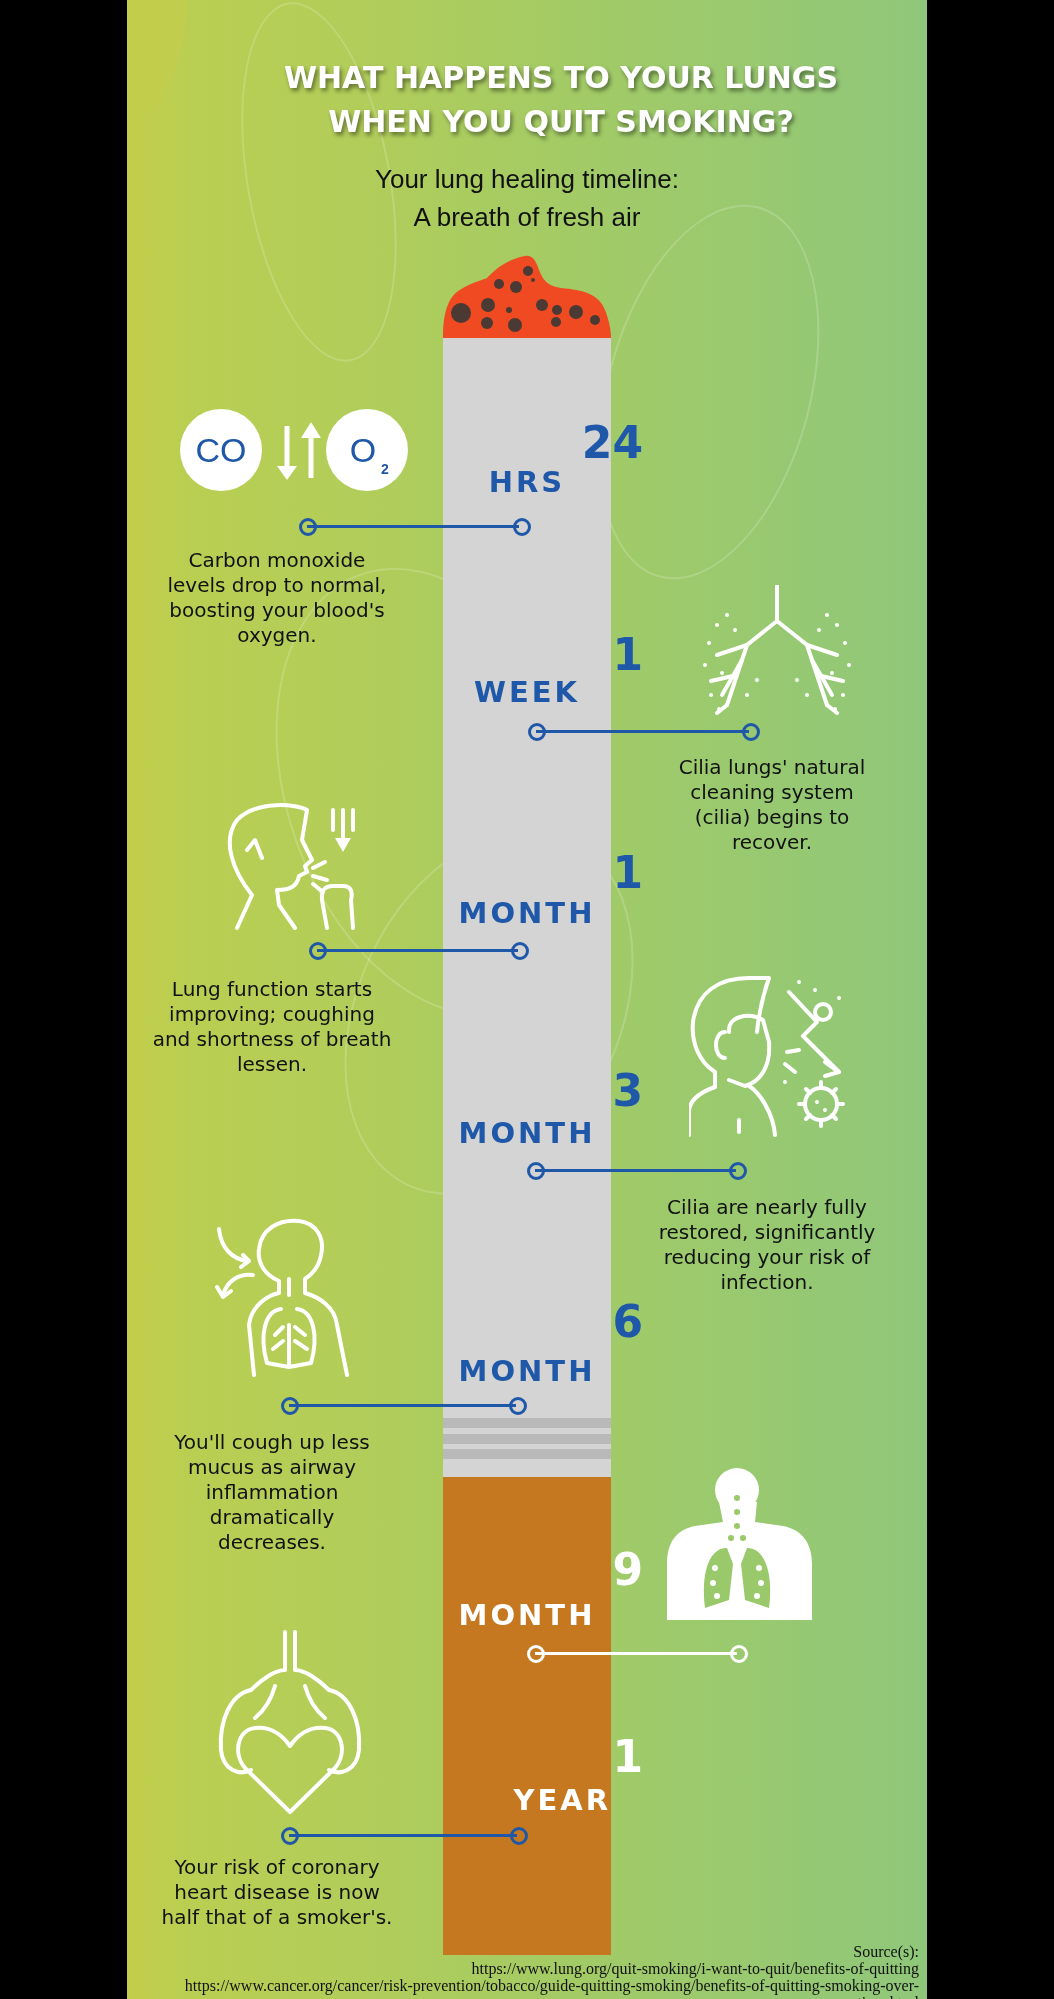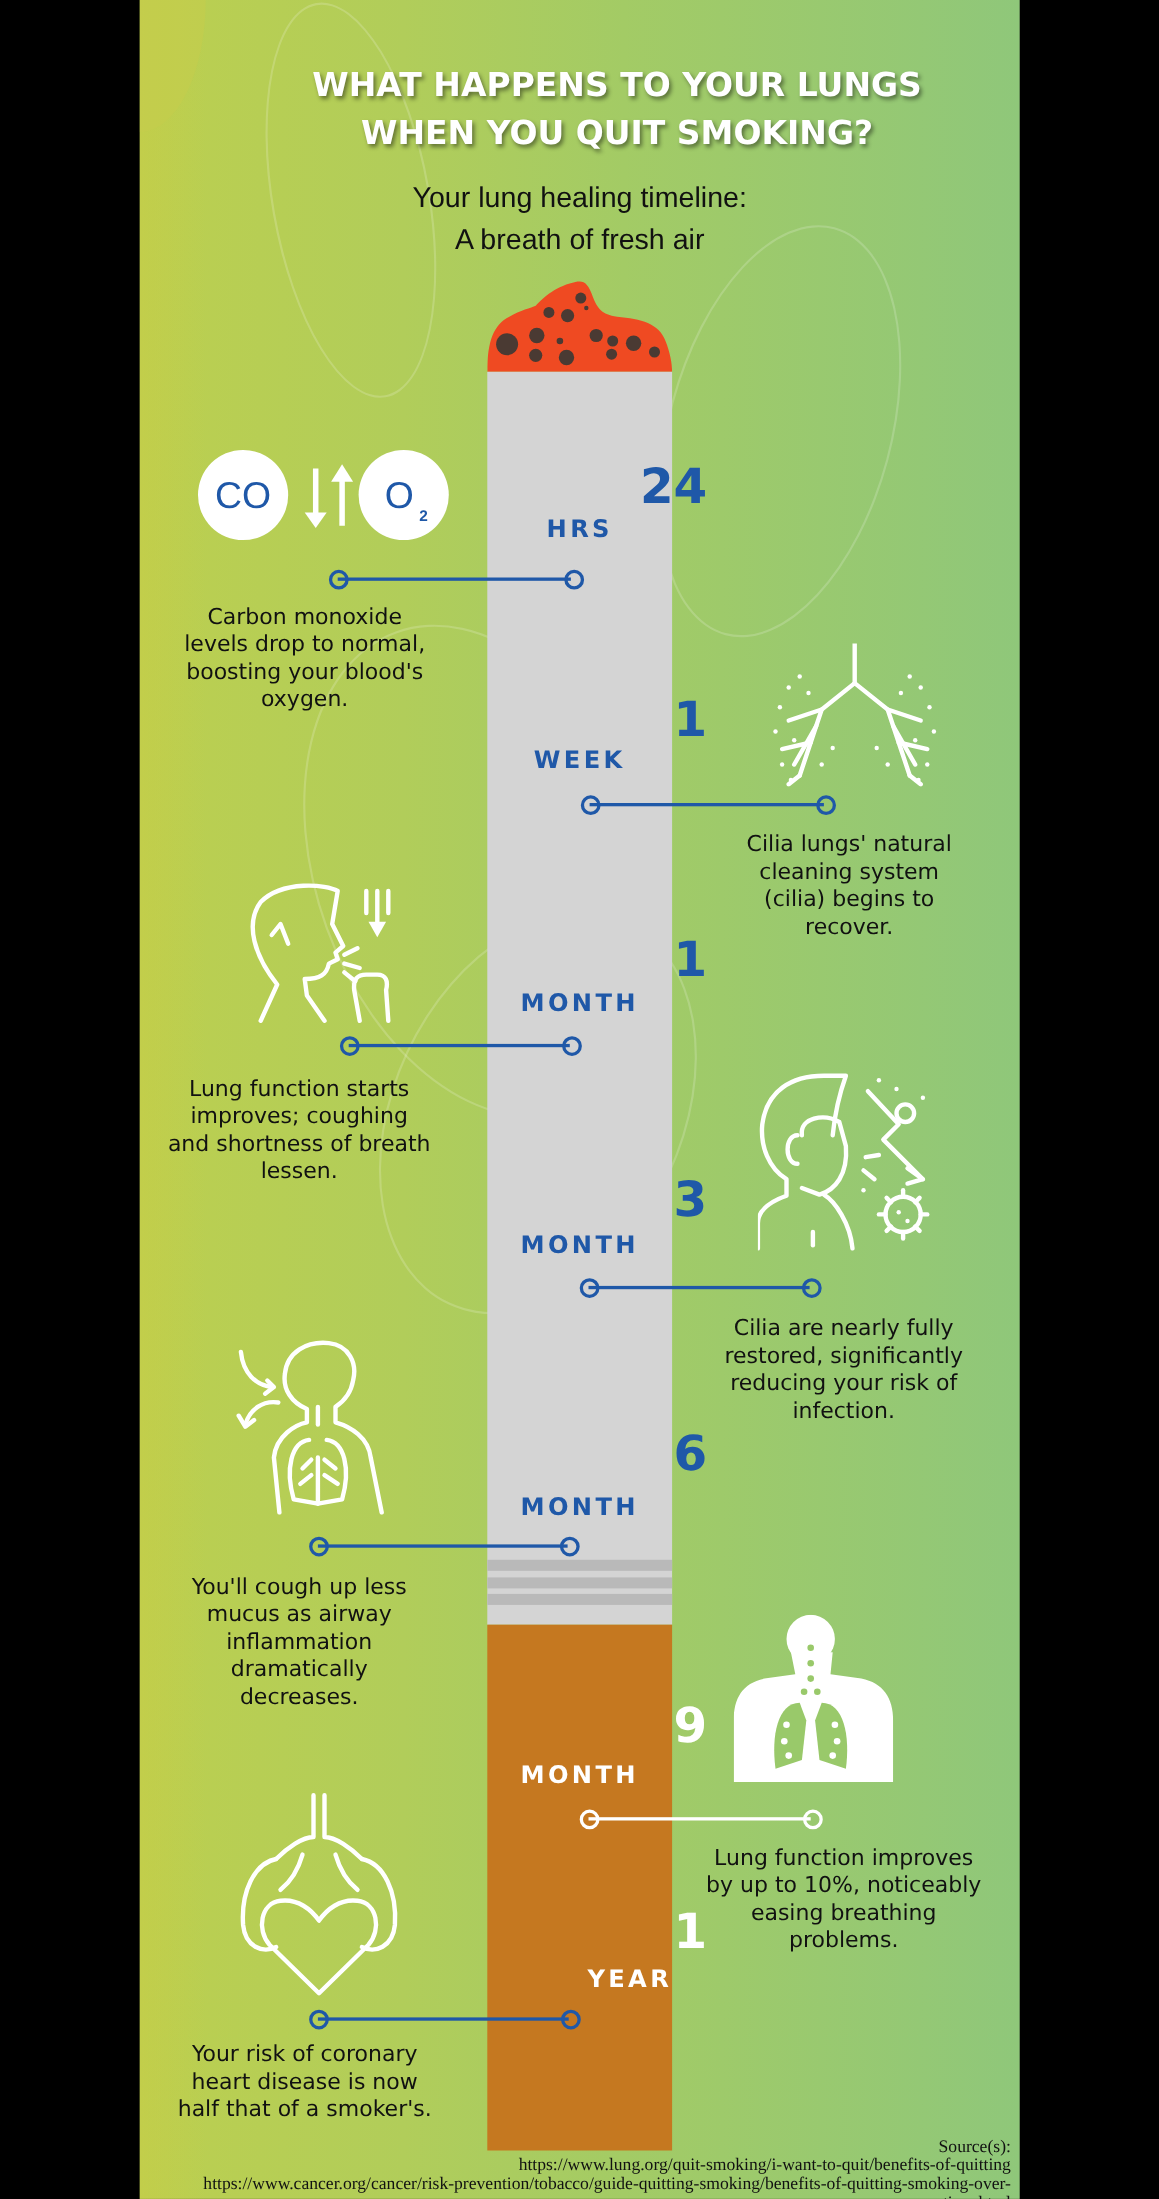--- a/index.html
+++ b/index.html
@@ -10,21 +10,21 @@
   .corner { position:absolute; left:0; top:0; width:60px; height:120px; background:#c4cd4d; border-bottom-right-radius:60px 120px; opacity:.6; }
   .smoke { position:absolute; border-radius:50%; border:2px solid rgba(255,255,255,0.18); }
   .title { position:absolute; left:0; width:868px; text-align:center; color:#fff; font-family:"DejaVu Sans", sans-serif; font-weight:bold; font-size:30px; letter-spacing:0px; text-shadow:2px 3px 4px rgba(0,0,0,0.45); line-height:44px; top:56px; }
   .subtitle { position:absolute; left:0; width:800px; text-align:center; color:#111; font-family:"Liberation Sans", sans-serif; font-size:26px; line-height:38px; top:160px; }
   .cig { position:absolute; left:316px; width:168px; }
   .cig-white { top:338px; height:1139px; background:#d4d4d4; }
   .stripe { position:absolute; left:316px; width:168px; height:10px; background:#b9b9b9; }
   .cig-filter { top:1477px; height:478px; background:#c57820; }
   .ember { position:absolute; left:316px; top:250px; width:168px; height:90px; }
   .num { position:absolute; left:316px; width:200px; text-align:right; font-family:"DejaVu Sans", sans-serif; font-weight:700; font-size:44px; line-height:44px; color:#1f58a8; }
-  .unit { position:absolute; left:316px; width:168px; text-align:center; font-family:"DejaVu Sans", sans-serif; font-weight:bold; font-size:22px; letter-spacing:3px; color:#1f58a8; line-height:30px; }
+  .unit { position:absolute; left:316px; width:168px; text-align:center; font-family:"DejaVu Sans", sans-serif; font-weight:bold; font-size:29px; letter-spacing:3px; color:#1f58a8; line-height:30px; }
   .on-orange { color:#fff; }
   .conn { position:absolute; height:3px; background:#1f58a8; }
   .dot { position:absolute; width:12px; height:12px; border:3px solid #1f58a8; border-radius:50%; background:transparent; }
   .conn.w { background:#fff; } .dot.w { border-color:#fff; }
   .desc { position:absolute; text-align:center; color:#111; font-family:"DejaVu Sans", sans-serif; font-size:20px; line-height:25px; }
   .icon { position:absolute; }
   .sources { position:absolute; right:8px; top:1943px; text-align:right; color:#111; font-family:Liberation Serif, serif; font-size:16px; line-height:17px; }
 </style>
 </head>
 <body>
@@ -156,21 +156,21 @@
         <path d="M96 84 L106 92"></path>
       <path d="M110 128 L105 100 C104 90 108 86 116 86 L126 86 C134 86 136 92 134 100 L136 128"></path>
       <line x1="116" y1="10" x2="116" y2="30"></line>
         <line x1="126" y1="10" x2="126" y2="40"></line>
         <line x1="136" y1="10" x2="136" y2="30"></line>
     </g>
     <polygon points="118,38 134,38 126,52" fill="#fff"></polygon>
   </svg>
   <div class="desc" style="left:10px;top:977px;width:270px;">
     <div>Lung function starts</div>
-    <div>improves; coughing</div>
+    <div>improving; coughing</div>
     <div>and shortness of breath</div>
     <div>lessen.</div>
   </div>
 
   <div class="num" style="top:1069px;">3</div>
   <div class="unit" style="top:1118px;">MONTH</div>
   <div class="conn" style="left:408px;top:1169px;width:201px;"></div>
   <div class="dot" style="left:400px;top:1162px;"></div>
   <div class="dot" style="left:602px;top:1162px;"></div>
   <svg class="icon" style="left:562px;top:972px;" width="160" height="165" viewBox="0 0 160 165">
@@ -256,26 +256,20 @@
         <circle cx="90" cy="128" r="3"></circle>
       </g>
     <g fill="#99c96a">
         <circle cx="70" cy="30" r="3"></circle>
         <circle cx="70" cy="44" r="3"></circle>
         <circle cx="70" cy="58" r="3"></circle>
         <circle cx="64" cy="70" r="3"></circle>
         <circle cx="76" cy="70" r="3"></circle>
       </g>
   </svg>
-  <div class="desc" style="left:500px;top:1676px;width:280px;">
-    <div>Lung function improves</div>
-    <div>by up to 10%, noticeably</div>
-    <div>easing breathing</div>
-    <div>problems.</div>
-  </div>
 
   <div class="num on-orange" style="top:1735px;">1</div>
   <div class="unit on-orange" style="top:1785px;text-align:right;">YEAR</div>
   <div class="conn" style="left:162px;top:1834px;width:228px;"></div>
   <div class="dot" style="left:154px;top:1827px;"></div>
   <div class="dot" style="left:383px;top:1827px;"></div>
   <svg class="icon" style="left:88px;top:1630px;" width="150" height="185" viewBox="0 0 150 185">
     <g stroke="#fff" stroke-width="4" fill="none" stroke-linecap="round" stroke-linejoin="round">
       <path d="M70 2 L70 40 C60 40 46 50 36 60"></path>
       <path d="M80 2 L80 40 C90 40 104 50 114 60"></path>

